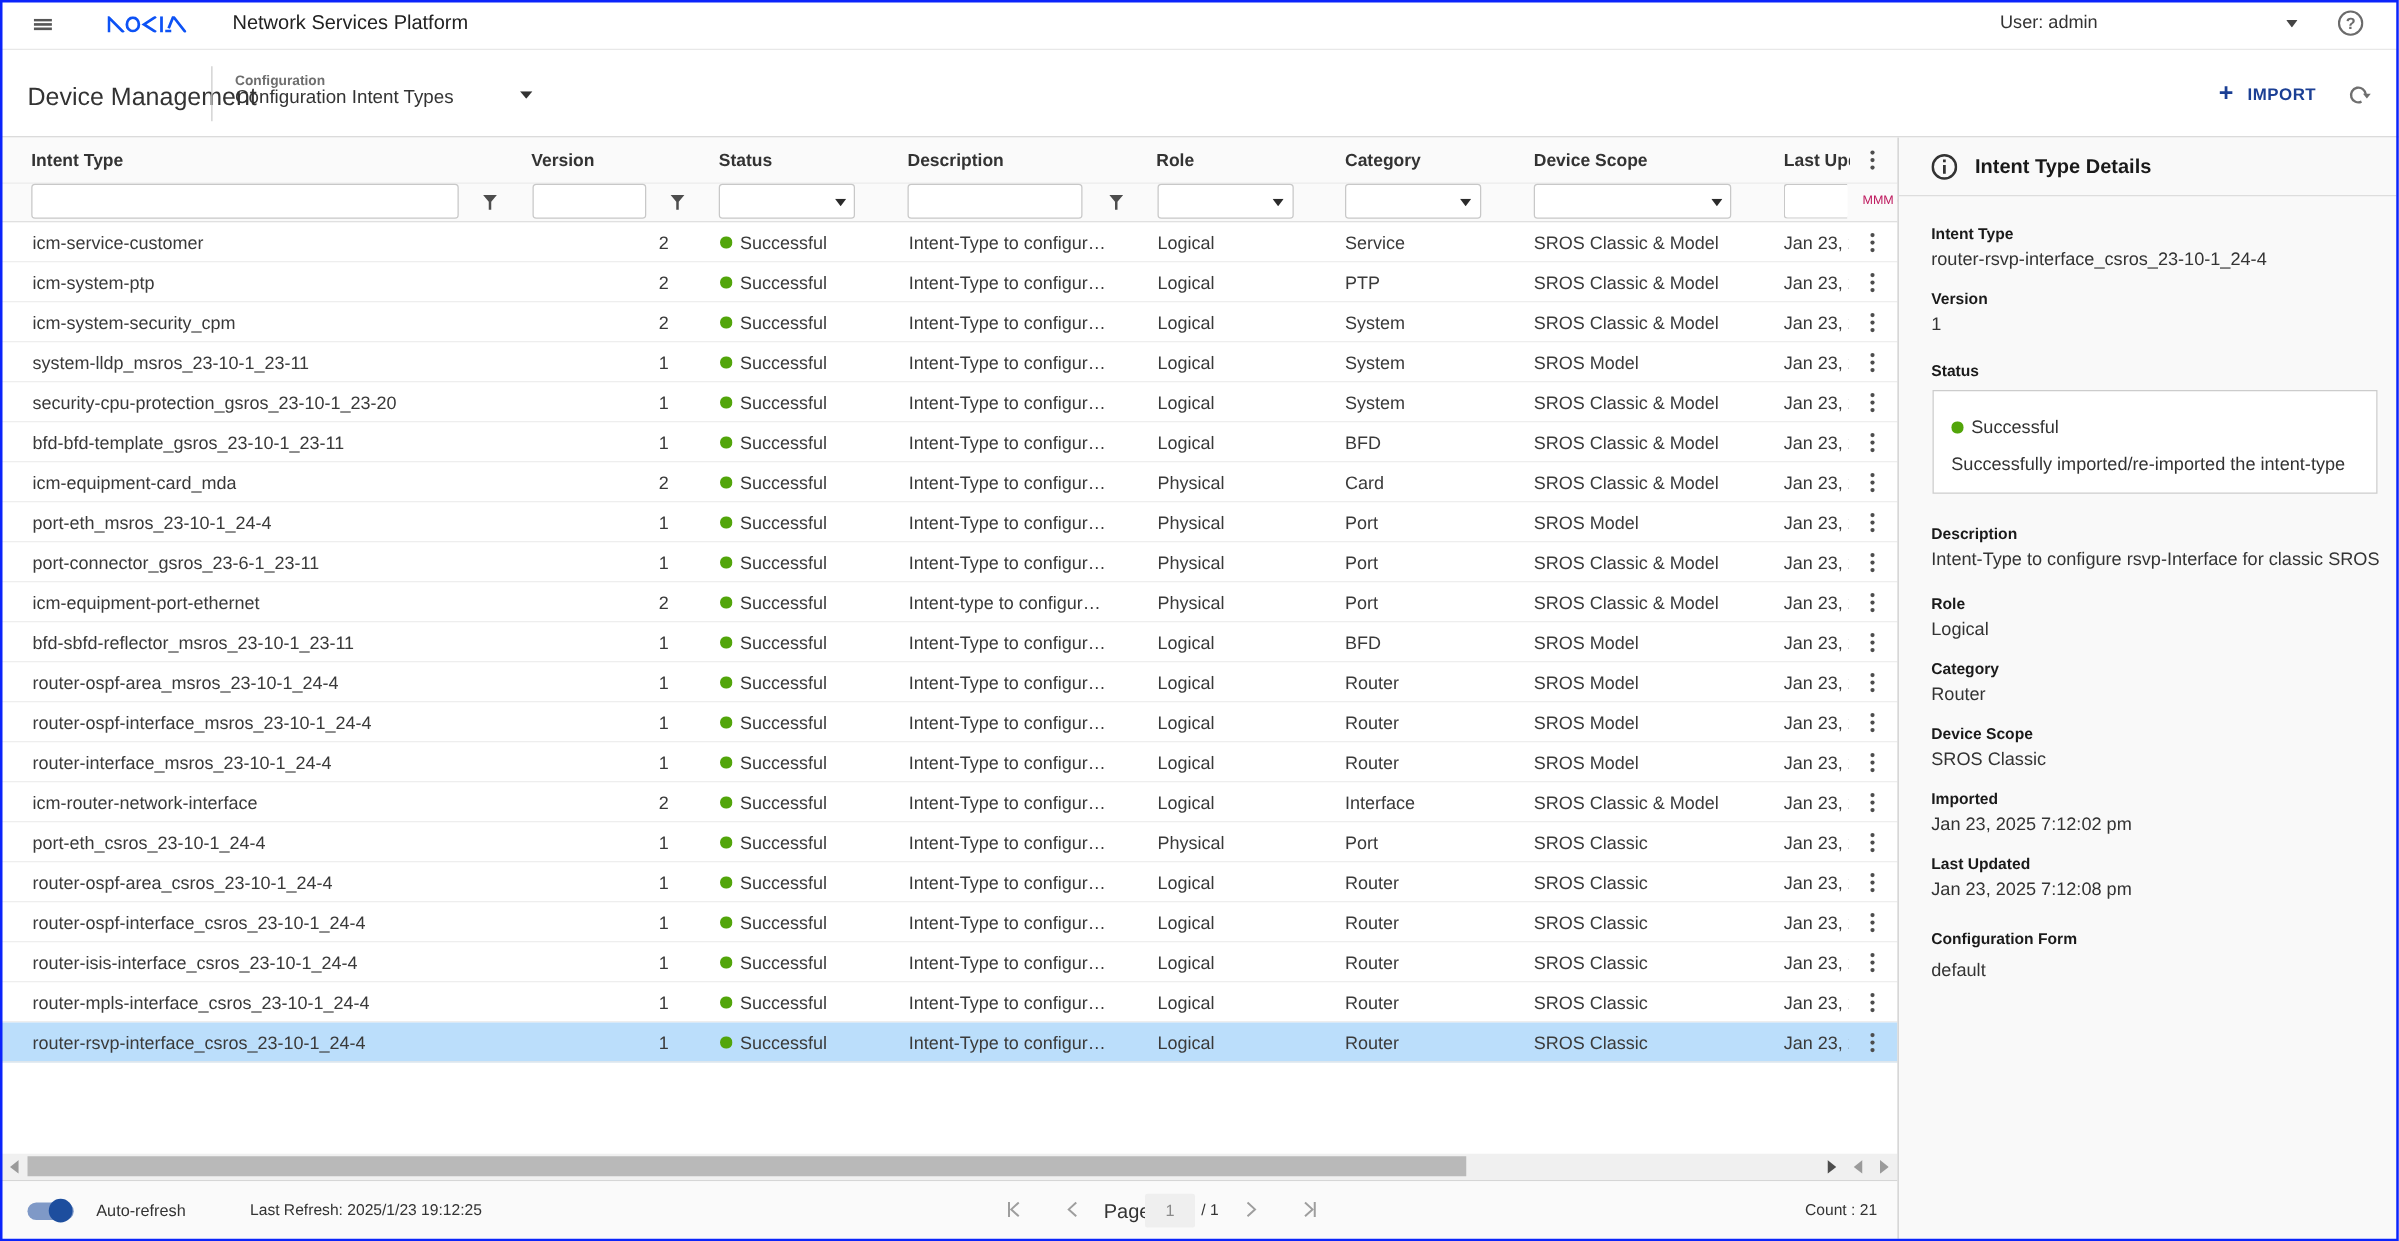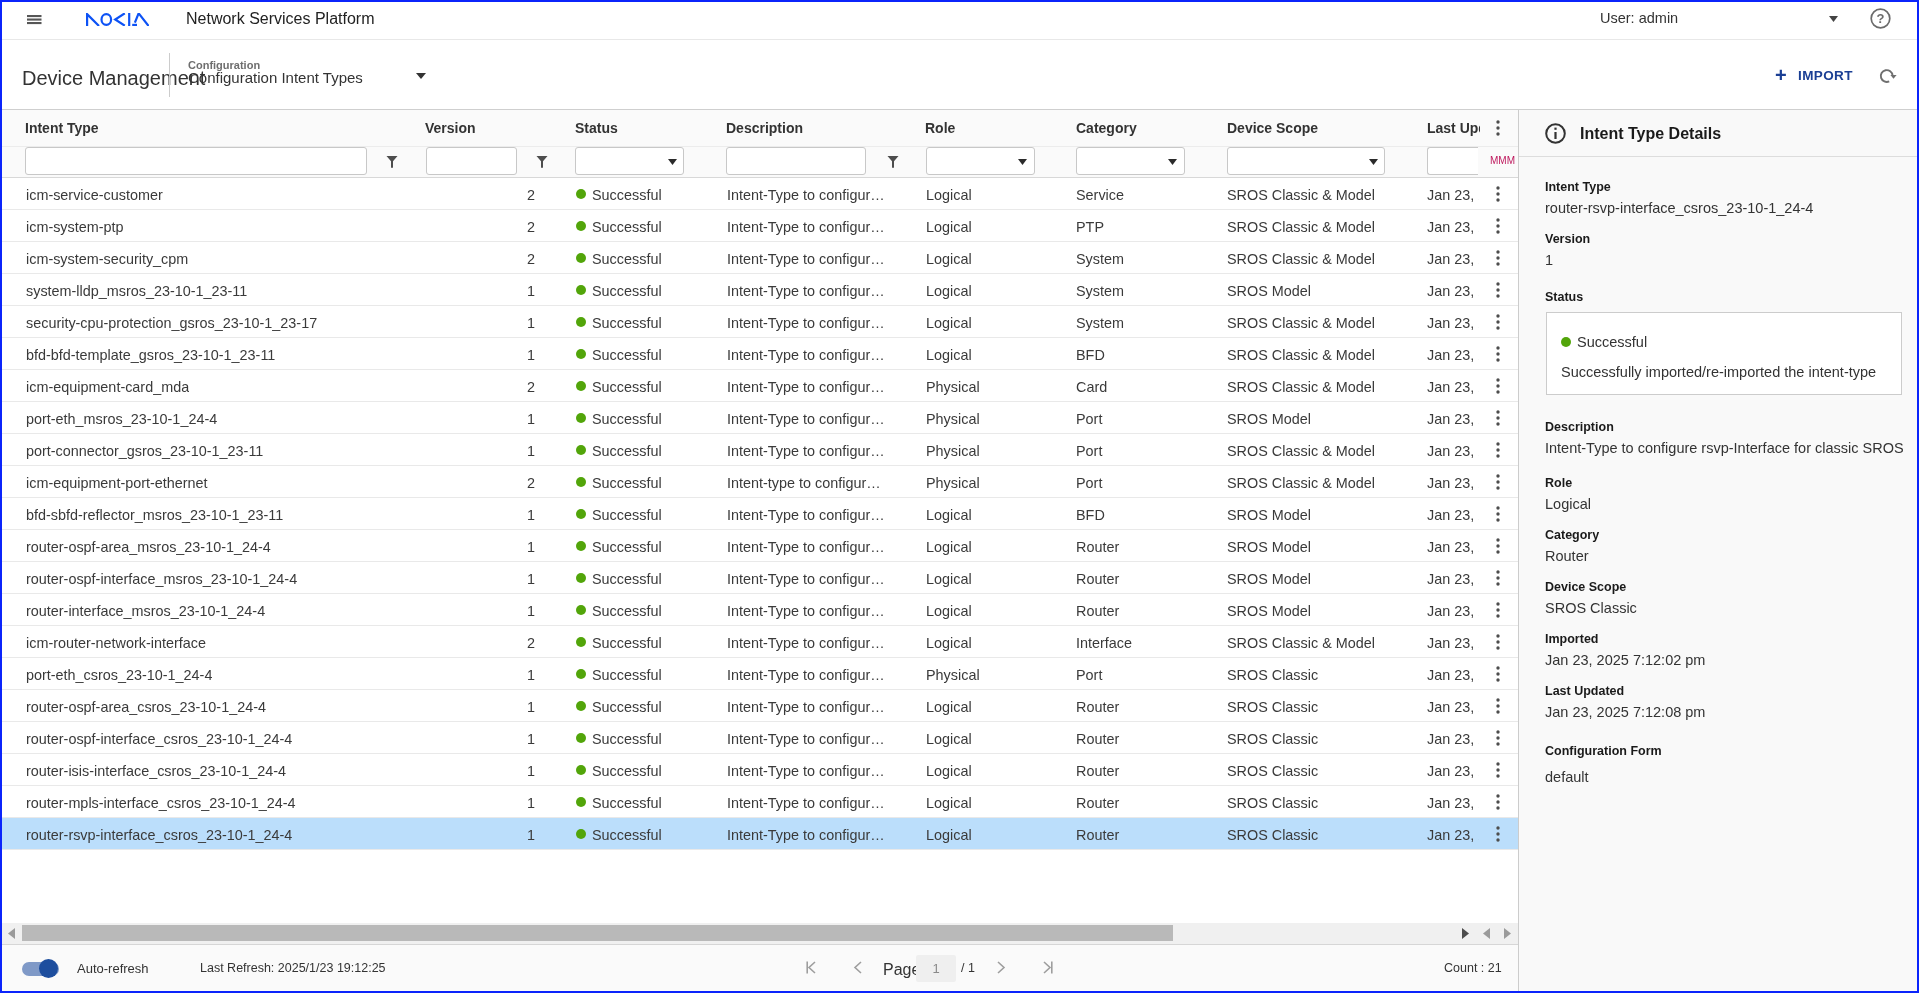--- a/index.html
+++ b/index.html
@@ -200,21 +200,21 @@
 <div class="c ccat">System</div>
 <div class="c cscope">SROS Model</div>
 <div class="c clast">Jan 23, 2</div>
 <svg class="abs" style="left:1495px;top:7px" width="6" height="18">
       <circle cx="3" cy="3" r="1.7" fill="#4d4d4d"></circle>
       <circle cx="3" cy="9" r="1.7" fill="#4d4d4d"></circle>
       <circle cx="3" cy="15" r="1.7" fill="#4d4d4d"></circle>
     </svg>
 </div>
 <div class="row" style="top:306px">
-<div class="c c1">security-cpu-protection_gsros_23-10-1_23-17</div>
+<div class="c c1">security-cpu-protection_gsros_23-10-1_23-20</div>
 <div class="c cver">1</div>
 <svg class="abs" style="left:576px;top:11px" width="10" height="10">
       <circle cx="5" cy="5" r="5" fill="#52a50a"></circle>
     </svg>
 <div class="c cstat">Successful</div>
 <div class="c cdesc">Intent-Type to configur…</div>
 <div class="c crole">Logical</div>
 <div class="c ccat">System</div>
 <div class="c cscope">SROS Classic &amp; Model</div>
 <div class="c clast">Jan 23, 2</div>
@@ -272,21 +272,21 @@
 <div class="c ccat">Port</div>
 <div class="c cscope">SROS Model</div>
 <div class="c clast">Jan 23, 2</div>
 <svg class="abs" style="left:1495px;top:7px" width="6" height="18">
       <circle cx="3" cy="3" r="1.7" fill="#4d4d4d"></circle>
       <circle cx="3" cy="9" r="1.7" fill="#4d4d4d"></circle>
       <circle cx="3" cy="15" r="1.7" fill="#4d4d4d"></circle>
     </svg>
 </div>
 <div class="row" style="top:434px">
-<div class="c c1">port-connector_gsros_23-10-1_23-11</div>
+<div class="c c1">port-connector_gsros_23-6-1_23-11</div>
 <div class="c cver">1</div>
 <svg class="abs" style="left:576px;top:11px" width="10" height="10">
       <circle cx="5" cy="5" r="5" fill="#52a50a"></circle>
     </svg>
 <div class="c cstat">Successful</div>
 <div class="c cdesc">Intent-Type to configur…</div>
 <div class="c crole">Physical</div>
 <div class="c ccat">Port</div>
 <div class="c cscope">SROS Classic &amp; Model</div>
 <div class="c clast">Jan 23, 2</div>

